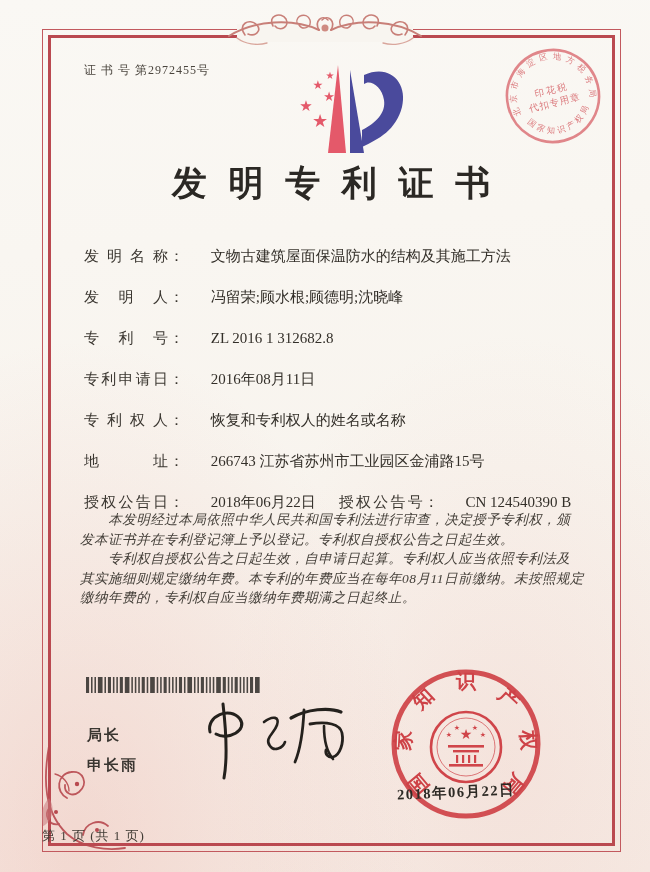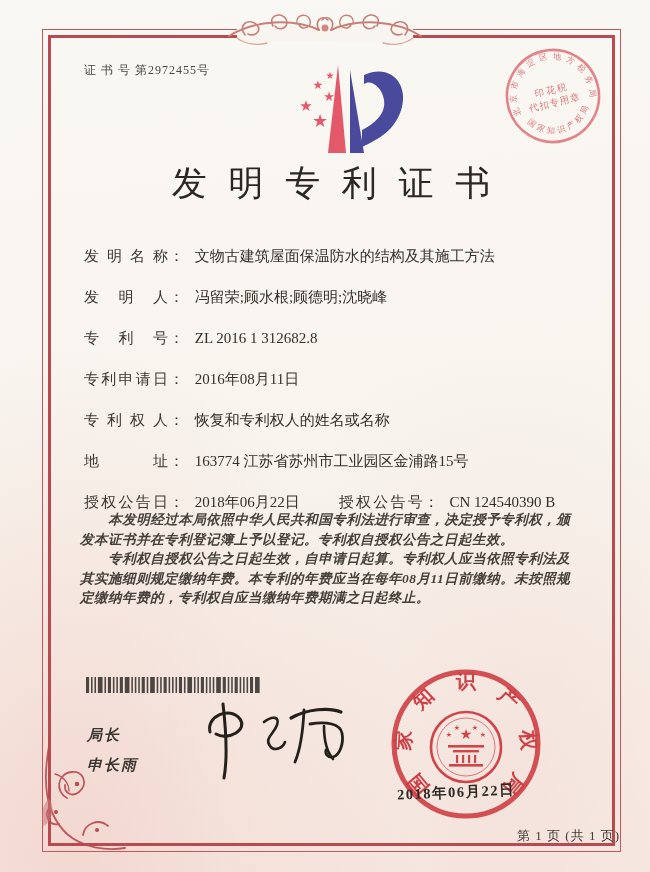--- a/index.html
+++ b/index.html
@@ -9,43 +9,43 @@
       radial-gradient(ellipse at 12% 96%, rgba(233,166,156,.30), transparent 42%),
       radial-gradient(ellipse at 78% 88%, rgba(236,186,178,.22), transparent 40%),
       linear-gradient(175deg,#faf8f4 0%,#f8f4ee 55%,#f6ece5 100%);}
   .frame-outer{position:absolute;left:42px;top:29px;right:29px;bottom:20px;
     border:1.5px solid #c2595e;}
   .frame-inner{position:absolute;left:5px;top:5px;right:5px;bottom:5px;
     border:3px solid #ba4950;}
   .certno{position:absolute;left:84px;top:62px;font-size:12px;color:#4a453e;letter-spacing:1px;}
   .logo{position:absolute;left:280px;top:55px;}
   .title{position:absolute;left:42px;right:30px;top:160px;text-align:center;
-    font-size:35px;font-weight:400;color:#2b2824;letter-spacing:.62em;text-indent:.62em;}
+    font-size:35px;font-weight:700;color:#2b2824;letter-spacing:.62em;text-indent:.62em;}
   .fields{position:absolute;left:84px;top:246px;right:50px;font-size:15px;color:#38342d;}
   .frow{margin-bottom:20px;line-height:21px;white-space:nowrap;}
   .flabel{display:inline-flex;justify-content:space-between;width:84px;vertical-align:bottom;color:#3b3731;}
   .fcolon{margin-left:1px;}
-  .fvalue{margin-left:7px;color:#332f29;}
+  .fvalue{margin-left:23px;color:#332f29;}
   .fpair{display:inline-block;}
   .fpair.first{width:251px;}
   .bodytext{position:absolute;left:80px;right:66px;top:510px;color:#45403a;}
   .bodytext p{margin:0;font-size:13.5px;line-height:19.5px;text-indent:2.1em;
-    font-style:italic;letter-spacing:.5px;font-weight:bold;}
+    font-style:italic;letter-spacing:.5px;}
   .barcode{position:absolute;left:86px;top:677px;}
   .sig-labels{position:absolute;left:87px;top:720px;
     font-family:"Liberation Sans","DejaVu Sans",sans-serif;
-    font-weight:600;font-size:15px;color:#3a3631;letter-spacing:2px;line-height:30px;font-style:italic;}
+    font-weight:600;font-size:15px;color:#3a3631;letter-spacing:2px;line-height:30px;}
   .signature{position:absolute;left:188px;top:692px;}
   .seal-main{position:absolute;left:381px;top:659px;}
   .seal-date{position:absolute;left:397px;top:783px;font-size:14.5px;font-weight:600;
     color:#2d2a25;letter-spacing:1.5px;transform:rotate(-2.5deg);}
   .seal-tax{position:absolute;left:493px;top:36px;opacity:.88;}
   .orn-top{position:absolute;left:50%;top:8px;margin-left:-110px;}
   .orn-corner{position:absolute;left:33px;top:740px;}
-  .footer{position:absolute;left:42px;right:30px;bottom:27px;text-align:right;
+  .footer{position:absolute;left:42px;right:30px;bottom:27px;text-align:left;
     font-size:13px;color:#403b34;letter-spacing:1px;}
 </style>
 </head>
 <body>
 
 <div class="photo">
 
   <div class="frame-outer">
     <div class="frame-inner"></div>
   </div>
@@ -152,21 +152,21 @@
           <span>权</span>
           <span>人</span>
         </span><span class="fcolon">：</span>
       <span class="fvalue">恢复和专利权人的姓名或名称</span>
     </div>
     <div class="frow">
       <span class="flabel">
           <span>地</span>
           <span>址</span>
         </span><span class="fcolon">：</span>
-      <span class="fvalue">163774 江苏省苏州市工业园区金浦路15号</span>
+      <span class="fvalue">266743 江苏省苏州市工业园区金浦路15号</span>
     </div>
     <div class="frow">
       <span class="fpair first">
         <span class="flabel">
             <span>授</span>
             <span>权</span>
             <span>公</span>
             <span>告</span>
             <span>日</span>
           </span><span class="fcolon">：</span>

